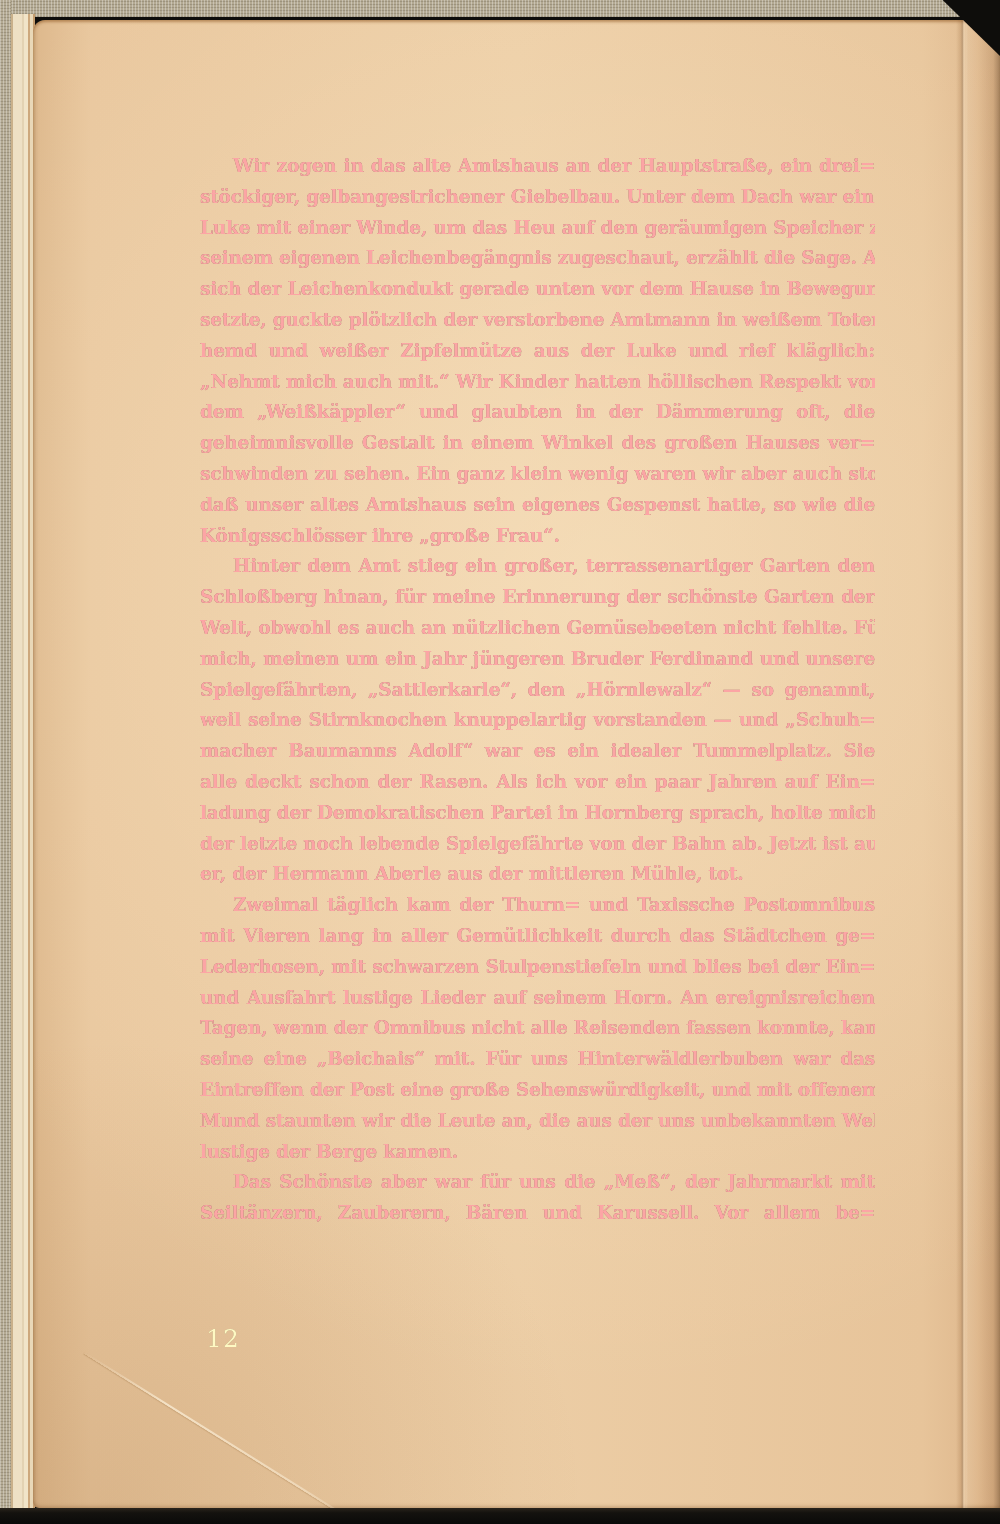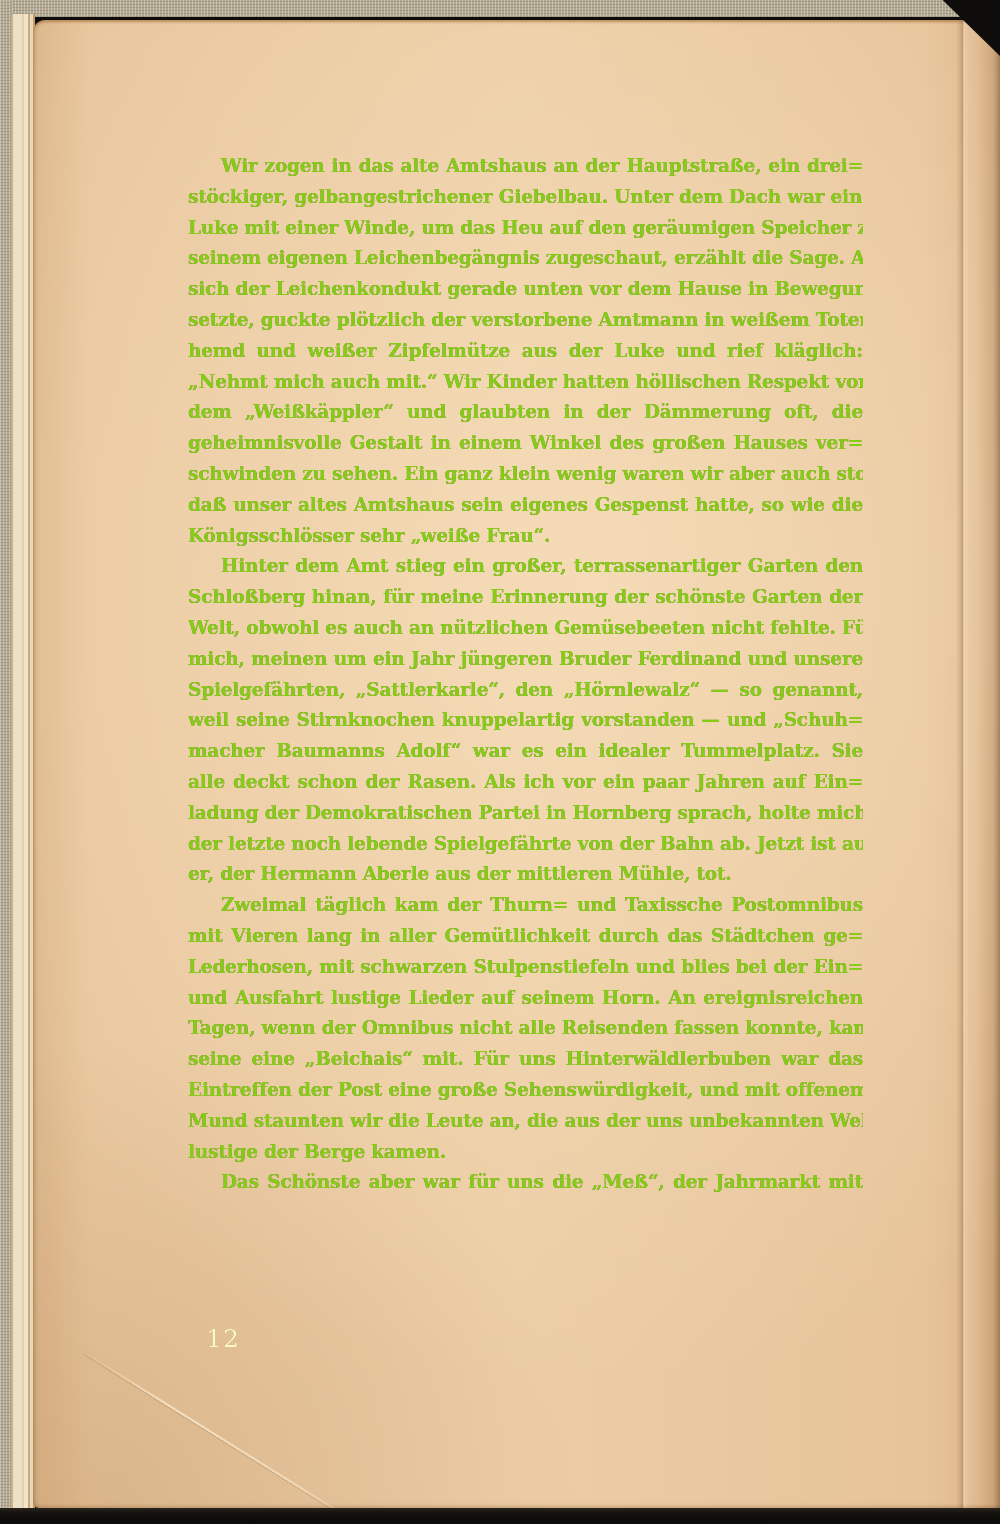--- a/index.html
+++ b/index.html
@@ -67,22 +67,22 @@
   }
   
   .crease-d{
     position:absolute;left:52px;top:1332px;width:320px;height:2px;
     background:linear-gradient(90deg, rgba(255,246,226,.0), rgba(255,246,226,.65) 30%, rgba(255,246,226,.45) 80%, rgba(255,246,226,0));
     box-shadow:0 1px 1px rgba(140,95,45,.25);
     transform:rotate(32deg);transform-origin:left top;
   }
   
   .text-block{
-    position:absolute;left:188px;top:151px;width:675px;
-    color:#84cc16;
+    position:absolute;left:200px;top:151px;width:675px;
+    color:#fca5a5;
     font-size:18.5px;font-weight:bold;
     letter-spacing:-0.2px;
   }
   .l{
     height:30.8px;line-height:30.8px;
     white-space:nowrap;overflow:hidden;
     text-align:justify;text-align-last:justify;
     text-shadow:0 0 .4px rgba(58,43,27,.6);
   }
   .l.i{padding-left:33px;}
@@ -117,21 +117,21 @@
   <div class="l">Luke mit einer Winde, um das Heu auf den geräumigen Speicher zu</div>
   <div class="l">seinem eigenen Leichenbegängnis zugeschaut, erzählt die Sage. Als</div>
   <div class="l">sich der Leichenkondukt gerade unten vor dem Hause in Bewegung</div>
   <div class="l">setzte, guckte plötzlich der verstorbene Amtmann in weißem Toten=</div>
   <div class="l">hemd und weißer Zipfelmütze aus der Luke und rief kläglich:</div>
   <div class="l">„Nehmt mich auch mit.“ Wir Kinder hatten höllischen Respekt vor</div>
   <div class="l">dem „Weißkäppler“ und glaubten in der Dämmerung oft, die</div>
   <div class="l">geheimnisvolle Gestalt in einem Winkel des großen Hauses ver=</div>
   <div class="l">schwinden zu sehen. Ein ganz klein wenig waren wir aber auch stolz,</div>
   <div class="l">daß unser altes Amtshaus sein eigenes Gespenst hatte, so wie die</div>
-  <div class="l e">Königsschlösser sehr „weiße Frau“.</div>
+  <div class="l e">Königsschlösser ihre „große Frau“.</div>
 
   <div class="l i">Hinter dem Amt stieg ein großer, terrassenartiger Garten den</div>
   <div class="l">Schloßberg hinan, für meine Erinnerung der schönste Garten der</div>
   <div class="l">Welt, obwohl es auch an nützlichen Gemüsebeeten nicht fehlte. Für</div>
   <div class="l">mich, meinen um ein Jahr jüngeren Bruder Ferdinand und unsere</div>
   <div class="l">Spielgefährten, „Sattlerkarle“, den „Hörnlewalz“ — so genannt,</div>
   <div class="l">weil seine Stirnknochen knuppelartig vorstanden — und „Schuh=</div>
   <div class="l">macher Baumanns Adolf“ war es ein idealer Tummelplatz. Sie</div>
   <div class="l">alle deckt schon der Rasen. Als ich vor ein paar Jahren auf Ein=</div>
   <div class="l">ladung der Demokratischen Partei in Hornberg sprach, holte mich</div>
@@ -142,15 +142,16 @@
   <div class="l">mit Vieren lang in aller Gemütlichkeit durch das Städtchen ge=</div>
   <div class="l">Lederhosen, mit schwarzen Stulpenstiefeln und blies bei der Ein=</div>
   <div class="l">und Ausfahrt lustige Lieder auf seinem Horn. An ereignisreichen</div>
   <div class="l">Tagen, wenn der Omnibus nicht alle Reisenden fassen konnte, kam</div>
   <div class="l">seine eine „Beichais“ mit. Für uns Hinterwäldlerbuben war das</div>
   <div class="l">Eintreffen der Post eine große Sehenswürdigkeit, und mit offenem</div>
   <div class="l">Mund staunten wir die Leute an, die aus der uns unbekannten Welt</div>
   <div class="l e">lustige der Berge kamen.</div>
 
   <div class="l i">Das Schönste aber war für uns die „Meß“, der Jahrmarkt mit</div>
+  <div class="l">Seiltänzern, Zauberern, Bären und Karussell. Vor allem be=</div>
 </div>
 
 <div class="page-number">12</div>
 
 </body></html>

